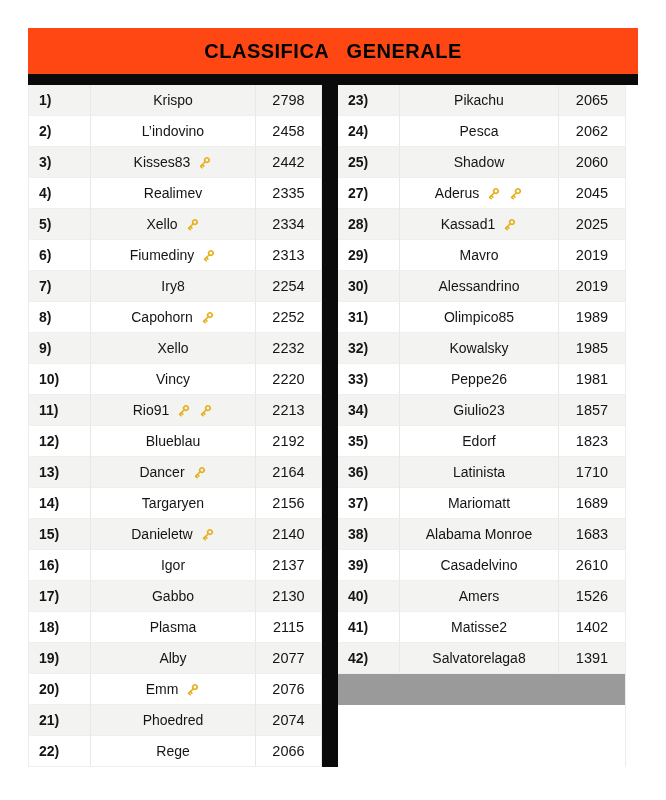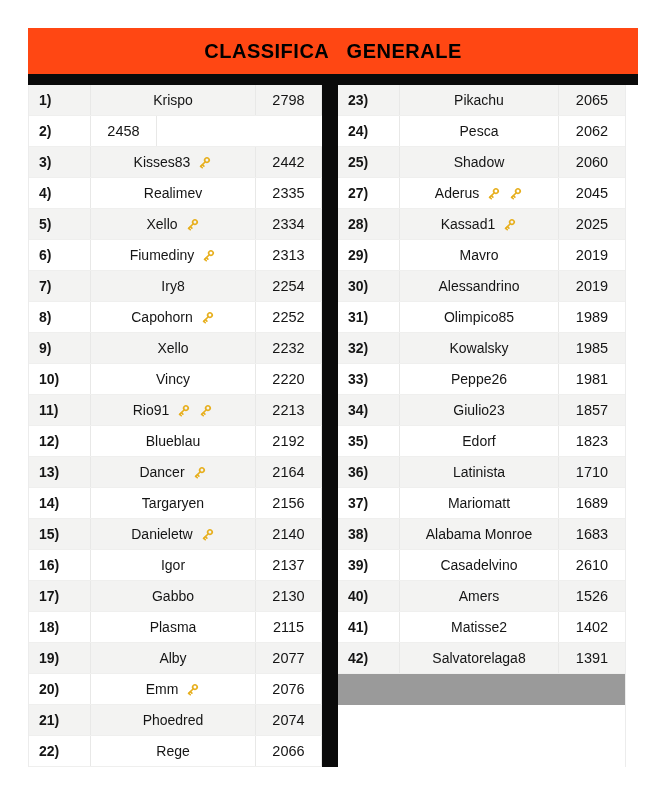--- a/index.html
+++ b/index.html
@@ -116,20 +116,23 @@
   <div class="row">
     <div class="cell rank">1)</div>
     <div class="cell name">
               <span>Krispo</span>
             </div>
     <div class="cell score">2798</div>
   </div>
 
   <div class="row">
     <div class="cell rank">2)</div>
+    <div class="cell name">
+              <span>L’indovino</span>
+            </div>
     <div class="cell score">2458</div>
   </div>
 
   <div class="row">
     <div class="cell rank">3)</div>
     <div class="cell name">
               <span>Kisses83</span>
               <svg class="key-icon" width="15" height="15" viewBox="0 0 24 24" aria-hidden="true">
                 <g transform="rotate(135 12 12)" fill="none" stroke="#E7AF1E" stroke-width="2.6" stroke-linecap="round">
                   <circle cx="6.5" cy="12" r="3.6"></circle>

